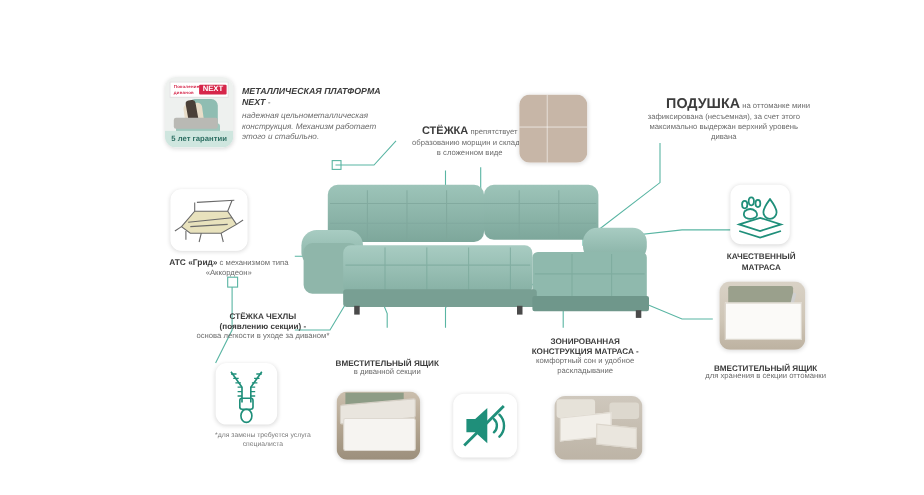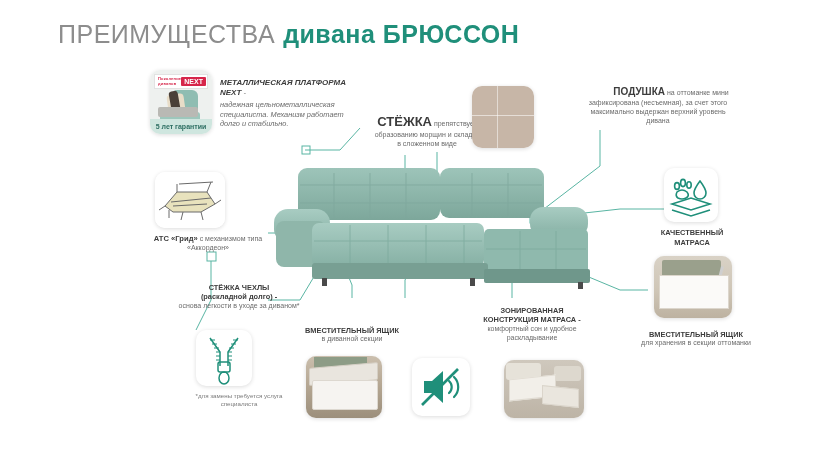--- a/index.html
+++ b/index.html
@@ -111,23 +111,20 @@
       <path d="M512,298 L512,280 L465,244"></path>
 
       <path d="M648,290 L620,290 L560,265"></path>
       <rect x="549" y="258" width="9" height="9" fill="none" stroke="#59b5a3"></rect>
 
       <rect x="207" y="252" width="9" height="9" fill="none" stroke="#59b5a3"></rect>
       <path d="M211,261 L211,300 L196,330"></path>
     </g>
   </svg>
 
-  <div class="title">
-    <span class="t1">ПРЕИМУЩЕСТВА</span><span class="t2">дивана БРЮССОН</span>
-  </div>
 
   <svg class="sofa" viewBox="0 0 322 128">
     <defs>
       <linearGradient id="gsofa" x1="0" y1="0" x2="0" y2="1">
         <stop offset="0%" stop-color="#9dc4b9"></stop>
           <stop offset="100%" stop-color="#7da79b"></stop>
       </linearGradient>
       <linearGradient id="gsofa2" x1="0" y1="0" x2="0" y2="1">
         <stop offset="0%" stop-color="#a8ccc2"></stop>
           <stop offset="100%" stop-color="#86b0a4"></stop>
@@ -185,33 +182,33 @@
         <div class="chair-mat"></div>
         <div class="chair-mat2"></div>
         <div class="chair-seat"></div>
         <div class="chair-base"></div>
       </div>
       <div class="next-foot">5 лет гарантии</div>
     </div>
   </div>
   <div class="callout c-left" style="left:220px;top:78px;width:128px;font-size:7.4px;">
     <span class="hl" style="font-size:8px;">МЕТАЛЛИЧЕСКАЯ ПЛАТФОРМА NEXT</span><span class="bd"> -</span>
-    <div class="bd" style="margin-top:2px;">надежная цельнометаллическая специалиста. Механизм работает долго и стабильно.</div>
+    <div class="bd" style="margin-top:2px;">надежная цельнометаллическая конструкция. Механизм работает этого и стабильно.</div>
   </div>
 
   <div class="callout c-center" style="left:372px;top:114px;width:110px;font-size:7px;">
-    <span class="hl" style="font-size:13px;">СТЁЖКА</span><span class="bd"> препятствует образованию морщин и складок в сложенном виде</span>
+    <span class="hl" style="font-size:10px;">СТЁЖКА</span><span class="bd"> препятствует образованию морщин и складок в сложенном виде</span>
   </div>
 
   <div class="tile" style="left:472px;top:86px;width:62px;height:62px;">
     <div class="pillow"></div>
   </div>
 
   <div class="callout c-center" style="left:578px;top:86px;width:160px;font-size:7px;">
-    <span class="hl" style="font-size:10px;margin-left:26px;">ПОДУШКА</span><span class="bd"> на оттоманке мини зафиксирована (несъемная), за счет этого максимально выдержан верхний уровень дивана</span>
+    <span class="hl" style="font-size:13px;margin-left:26px;">ПОДУШКА</span><span class="bd"> на оттоманке мини зафиксирована (несъемная), за счет этого максимально выдержан верхний уровень дивана</span>
   </div>
 
   <div class="tile" style="left:155px;top:172px;width:70px;height:56px;">
     <svg class="grid-art" viewBox="0 0 70 56">
       <g stroke="#6a6a6a" stroke-width="1" fill="none">
         <path d="M10,34 L22,20 L52,20 L60,32 L46,40 L18,40 Z" fill="#e8e2bd"></path>
         <path d="M22,20 L22,12 M52,20 L56,10 M10,34 L4,38 M60,32 L66,28"></path>
         <path d="M14,38 L14,46 M28,40 L26,48 M46,40 L48,48"></path>
         <path d="M16,30 L56,26 M18,34 L52,32"></path>
         <path d="M24,12 L58,10"></path>
@@ -238,21 +235,21 @@
       </g>
     </svg>
   </div>
   <div class="callout c-center" style="left:650px;top:228px;width:84px;font-size:7.4px;font-weight:700;color:#3c3c3c;line-height:1.35;">
     <div>КАЧЕСТВЕННЫЙ</div>
     <div>МАТРАСА</div>
   </div>
 
   <div class="callout c-center" style="left:178px;top:283px;width:122px;font-size:7px;">
     <div class="hl" style="font-size:7.4px;">СТЁЖКА ЧЕХЛЫ</div>
-    <div class="hl" style="font-size:7.4px;">(раскладной долго) -</div>
+    <div class="hl" style="font-size:7.4px;">(появлению секции) -</div>
     <div class="bd">основа легкости в уходе за диваном*</div>
   </div>
   <div class="tile" style="left:196px;top:330px;width:56px;height:56px;">
     <svg viewBox="0 0 56 56" width="56" height="56">
       <g stroke="#1f8f7a" stroke-width="1.5" fill="none">
         <path d="M14,8 L24,22 L24,36"></path>
         <path d="M42,8 L32,22 L32,36"></path>
         <g stroke-width="1.2">
           <path d="M14,10 h5 M16,14 h5 M18,18 h5 M20,22 h4 M20,26 h4 M20,30 h4"></path>
           <path d="M37,10 h5 M35,14 h5 M33,18 h5 M32,22 h4 M32,26 h4 M32,30 h4"></path>

